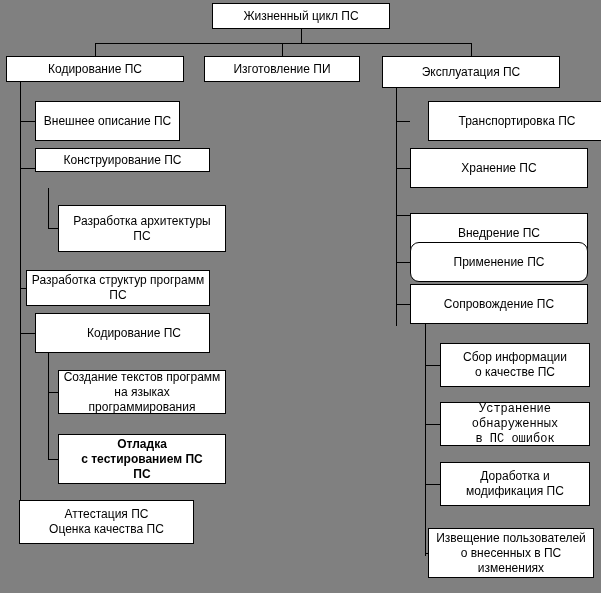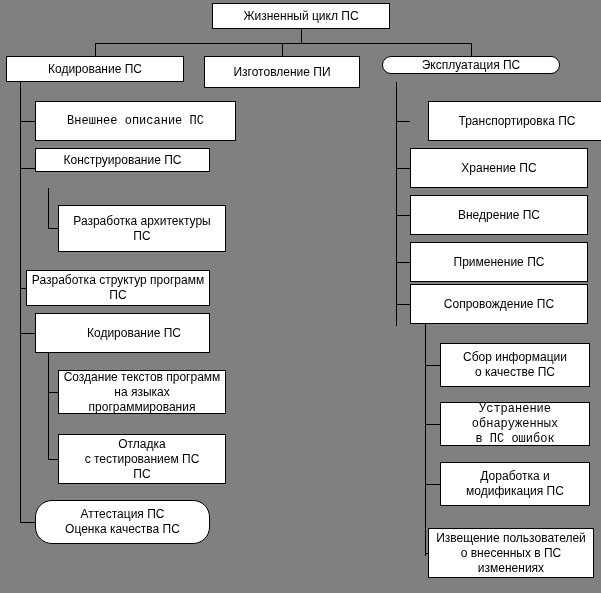--- a/index.html
+++ b/index.html
@@ -73,60 +73,60 @@
     <div class="line hline" style="left: 425px; top: 365px; width: 15px;"></div>
     <div class="line hline" style="left: 425px; top: 424px; width: 15px;"></div>
     <div class="line hline" style="left: 425px; top: 484px; width: 15px;"></div>
     <div class="line hline" style="left: 425px; top: 553px; width: 3px;"></div>
     <div class="node" style="left: 212px; top: 3px; width: 178px; height: 26px;">
       <span>Жизненный цикл ПС</span>
     </div>
     <div class="node" style="left: 6px; top: 56px; width: 178px; height: 26px;">
       <span>Кодирование ПС</span>
     </div>
-    <div class="node" style="left: 204px; top: 56px; width: 156px; height: 32px;">
+    <div class="node" style="left: 204px; top: 56px; width: 156px; height: 26px;">
       <span>Изготовление ПИ</span>
     </div>
-    <div class="node" style="left: 382px; top: 56px; width: 178px; height: 18px; border-radius: 11px;">
+    <div class="node" style="left: 382px; top: 56px; width: 178px; height: 32px;">
       <span>Эксплуатация ПС</span>
     </div>
-    <div class="node" style="left: 35px; top: 101px; width: 201px; height: 40px; font-family: Liberation Mono, monospace;">
+    <div class="node" style="left: 35px; top: 101px; width: 145px; height: 40px;">
       <span>Внешнее описание ПС</span>
     </div>
     <div class="node" style="left: 35px; top: 148px; width: 175px; height: 24px;">
       <span>Конструирование ПС</span>
     </div>
     <div class="node" style="left: 58px; top: 205px; width: 168px; height: 47px;">
       <span>Разработка архитектуры ПС</span>
     </div>
     <div class="node" style="left: 26px; top: 270px; width: 184px; height: 36px;">
       <span>Разработка структур программ ПС</span>
     </div>
     <div class="node" style="left: 35px; top: 313px; width: 175px; height: 40px; padding-left: 27px;">
       <span>Кодирование ПС</span>
     </div>
     <div class="node" style="left: 58px; top: 370px; width: 168px; height: 44px;">
       <span>Создание текстов программ<br>на языках программирования</span>
     </div>
-    <div class="node" style="left: 58px; top: 434px; width: 168px; height: 50px;">
+    <div class="node" style="left: 58px; top: 434px; width: 168px; height: 50px; font-weight: bold;">
       <span>Отладка<br>с тестированием ПС<br>ПС</span>
     </div>
-    <div class="node" style="left: 35px; top: 500px; width: 175px; height: 44px; border-radius: 17px;">
+    <div class="node" style="left: 19px; top: 500px; width: 175px; height: 44px;">
       <span>Аттестация ПС<br>Оценка качества ПС</span>
     </div>
     <div class="node" style="left: 410px; top: 101px; width: 178px; height: 40px; margin-left: 18px;">
       <span>Транспортировка ПС</span>
     </div>
     <div class="node" style="left: 410px; top: 148px; width: 178px; height: 40px;">
       <span>Хранение ПС</span>
     </div>
-    <div class="node" style="left: 410px; top: 195px; width: 178px; height: 40px;">
+    <div class="node" style="left: 410px; top: 213px; width: 178px; height: 40px;">
       <span>Внедрение ПС</span>
     </div>
-    <div class="node" style="left: 410px; top: 242px; width: 178px; height: 40px;">
+    <div class="node" style="left: 410px; top: 242px; width: 178px; height: 40px; border-radius: 9px;">
       <span>Применение ПС</span>
     </div>
     <div class="node" style="left: 440px; top: 343px; width: 150px; height: 44px;">
       <span>Сбор информации<br>о качестве ПС</span>
     </div>
     <div class="node" style="left: 410px; top: 284px; width: 178px; height: 40px;">
       <span>Сопровождение ПС</span>
     </div>
     <div class="node" style="left: 440px; top: 402px; width: 150px; height: 44px; font-family: Liberation Mono, monospace;">
       <span>Устранение обнаруженных<br>в ПС ошибок</span>

